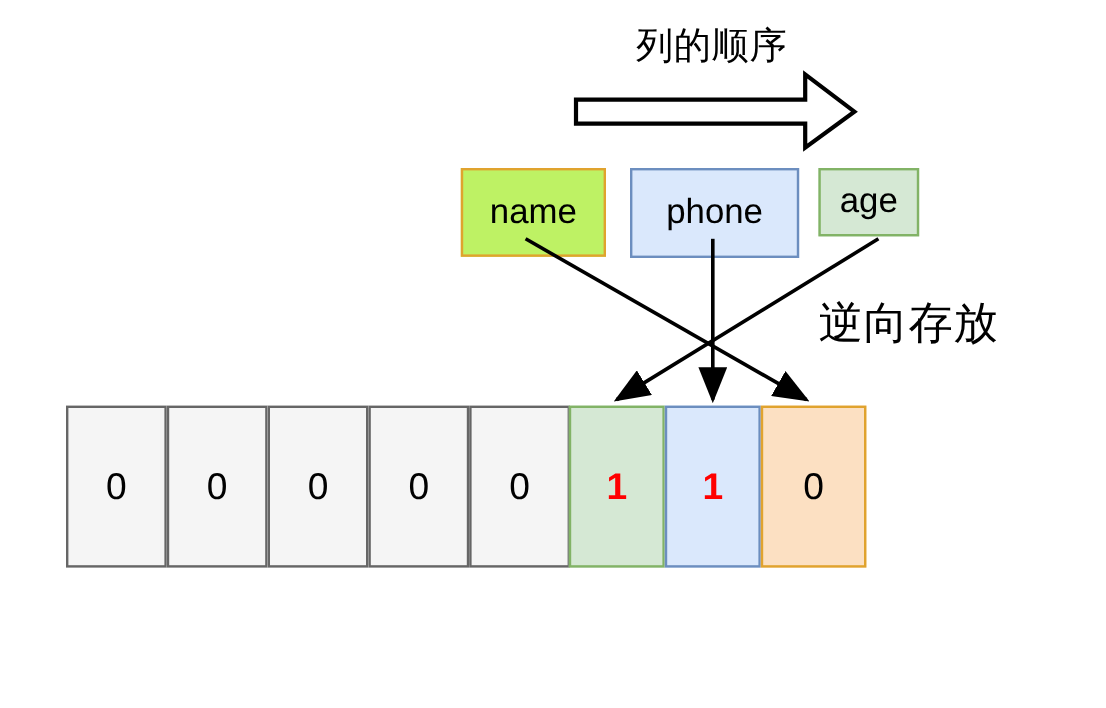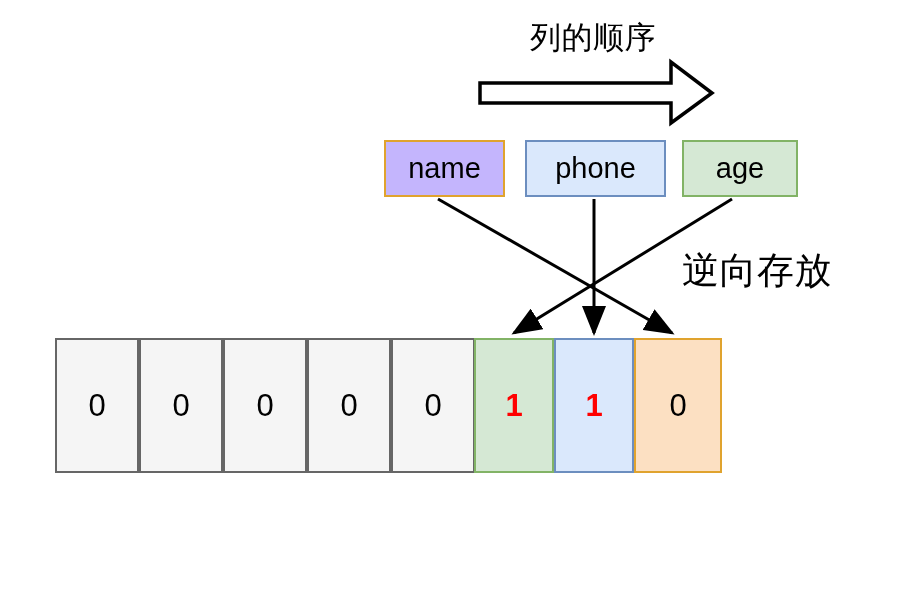--- a/index.html
+++ b/index.html
@@ -71,38 +71,38 @@
     font-size: 29px;
     color: #000000;
     border-width: 2px;
     border-style: solid;
   }
 
   #col-box-name {
     left: 384px;
     top: 140px;
     width: 121px;
-    height: 57px;
-    background: #c4b5fd;
+    height: 74px;
+    background: #bef264;
     border-color: #E0A32E;
   }
 
   #col-box-phone {
     left: 525px;
     top: 140px;
     width: 141px;
-    height: 57px;
+    height: 75px;
     background: #DAE8FC;
     border-color: #6C8EBF;
   }
 
   #col-box-age {
     left: 682px;
     top: 140px;
-    width: 116px;
+    width: 84px;
     height: 57px;
     background: #D5E8D4;
     border-color: #82B366;
   }
 
   
   .bitmap-cell {
     position: absolute;
     box-sizing: border-box;
     top: 338px;

